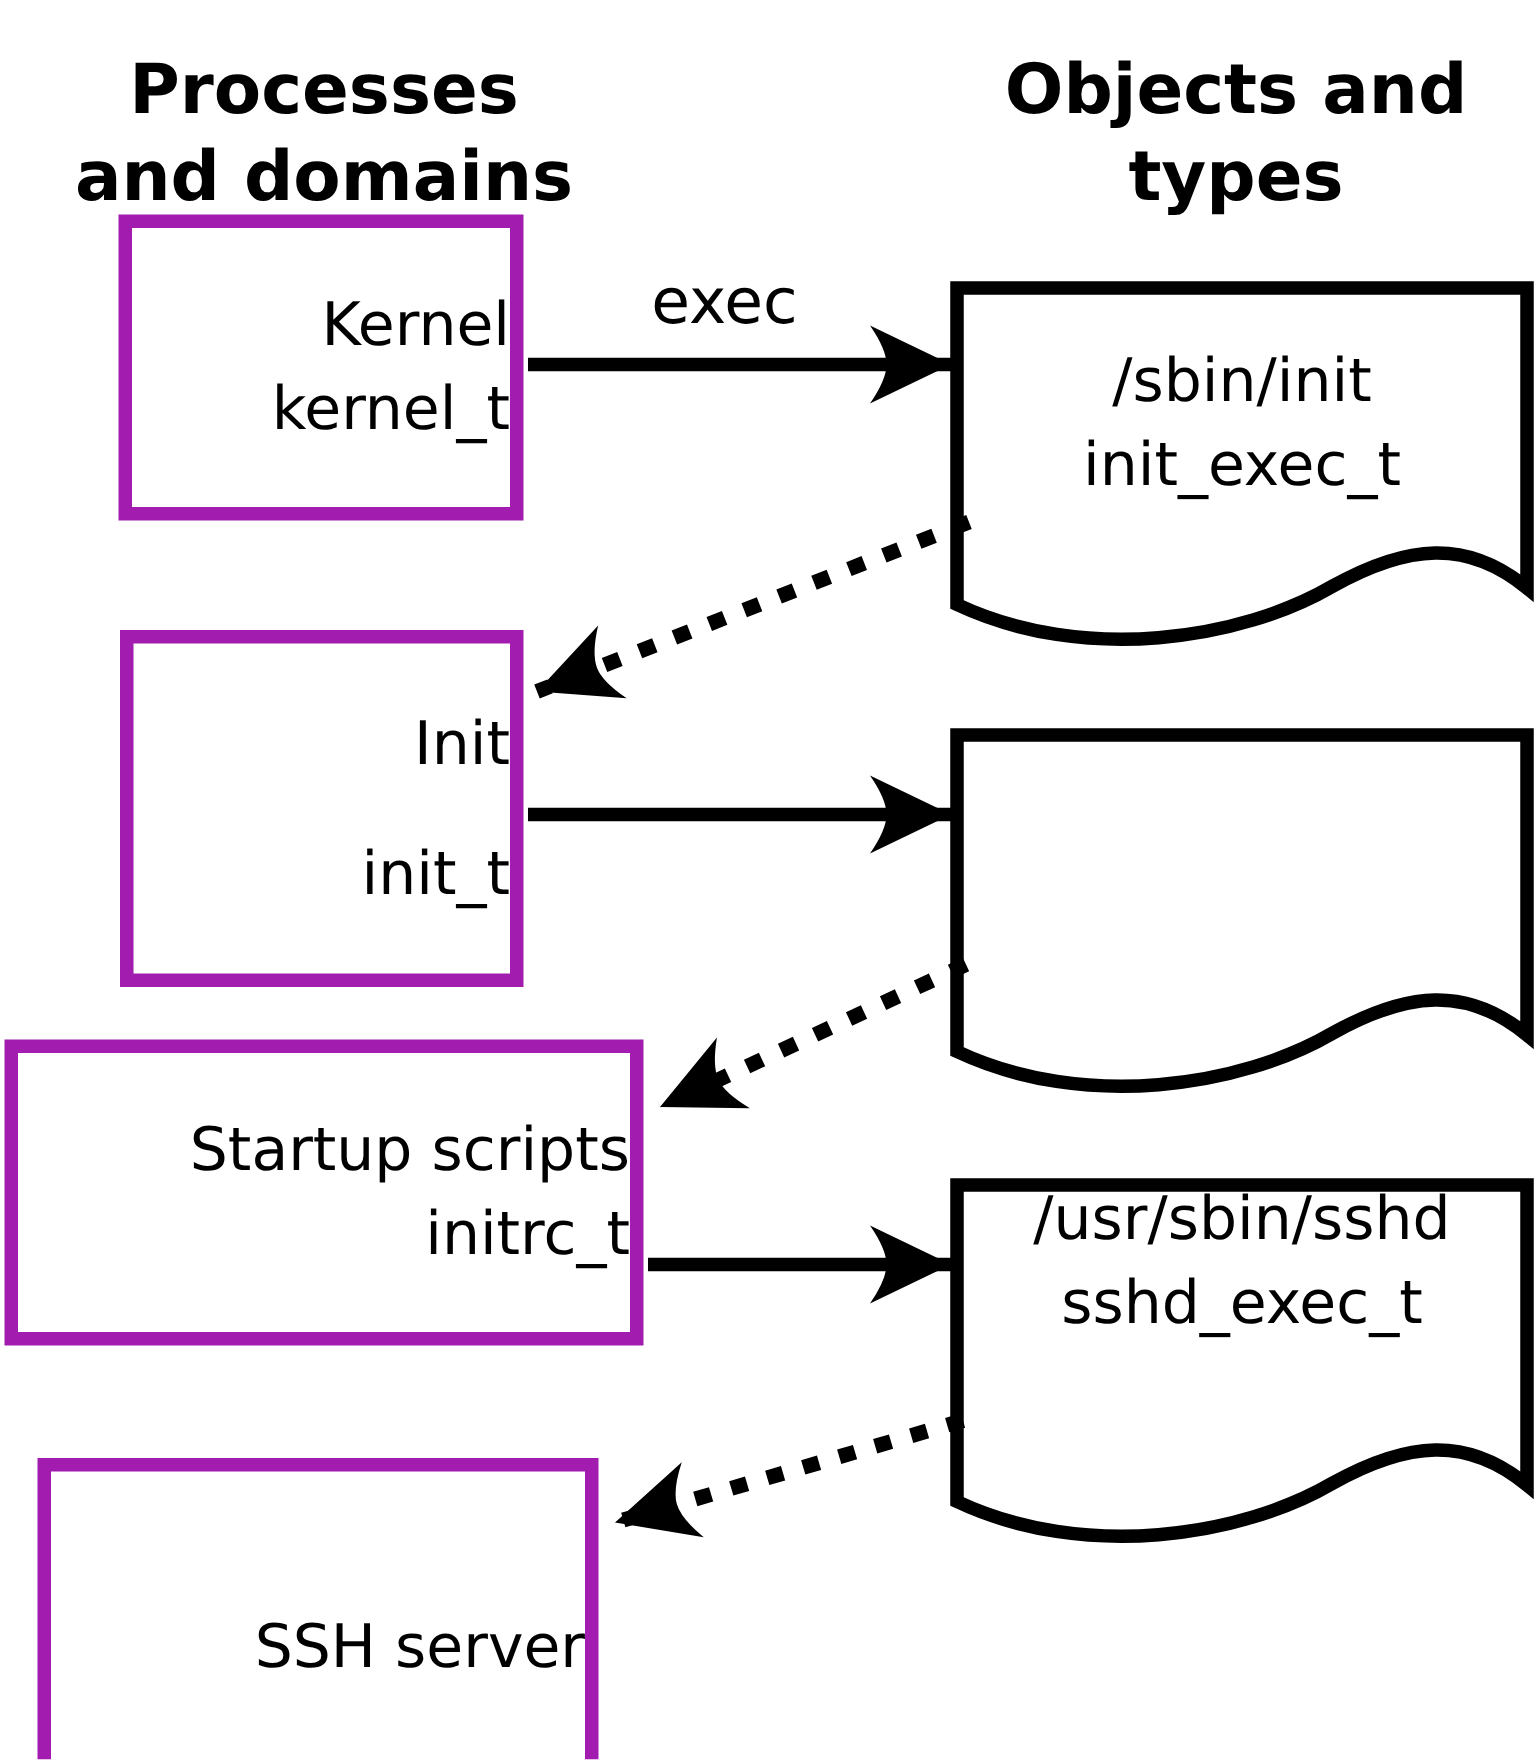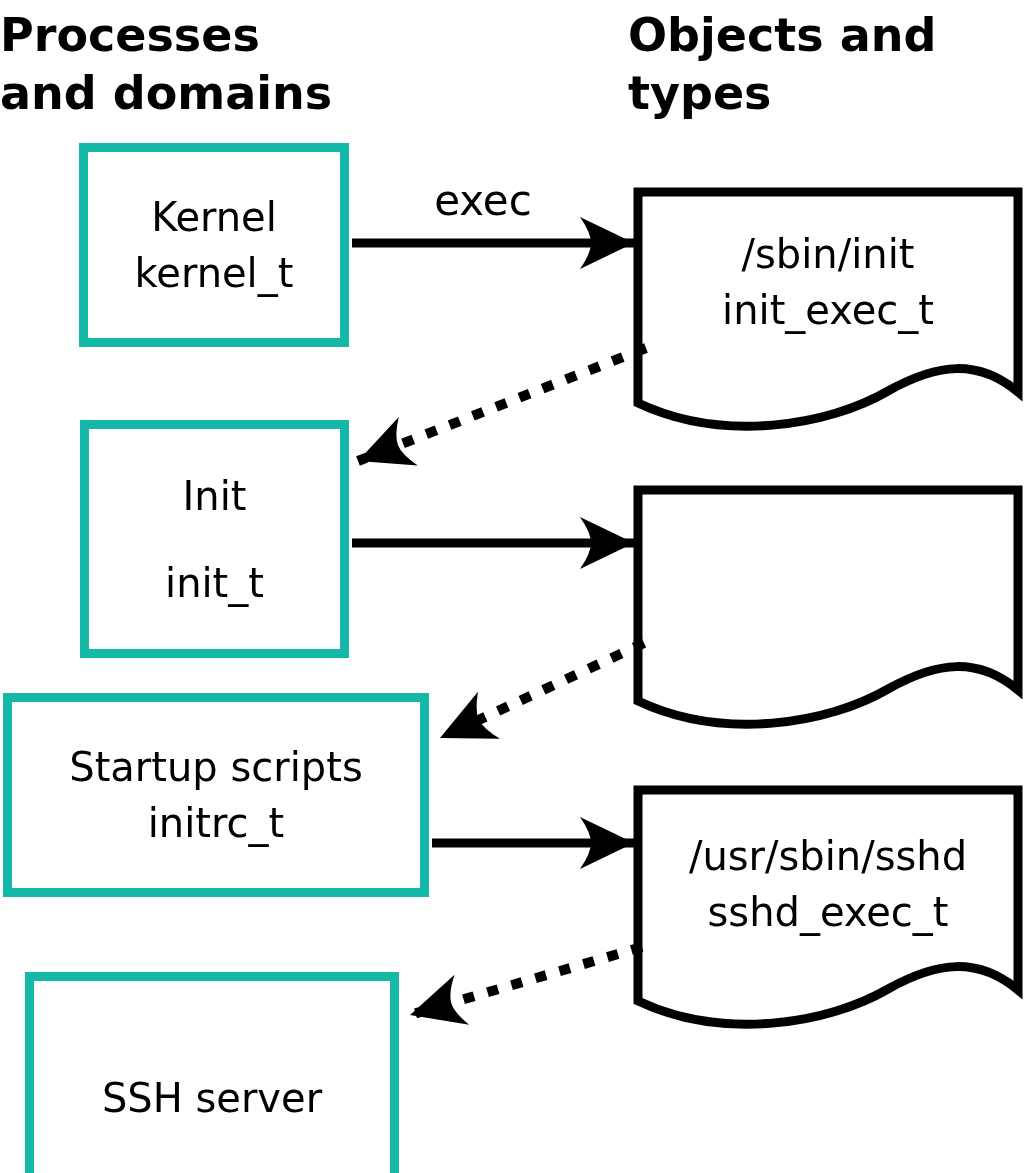--- a/index.html
+++ b/index.html
@@ -16,38 +16,39 @@
     color: #000000;
     overflow: hidden;
   }
   .layer {
     position: absolute;
     left: 0;
     top: 0;
   }
   .heading {
     position: absolute;
-    text-align: left;
+    text-align: center;
     font-weight: bold;
     font-size: 46px;
     line-height: 58px;
     white-space: pre-line;
     letter-spacing: 0px;
+    margin-top: 24px;
   }
   #heading-left  { left: 0px;   top: 6px;  width: 432px; }
   #heading-right { left: 628px; top: 6px;  width: 392px; }
 
   .process-box {
     position: absolute;
     box-sizing: border-box;
-    border: 9px solid #14b8a6;
+    border: 9px solid #a21caf;
     background: #ffffff;
     display: flex;
     flex-direction: column;
-    align-items: center;
+    align-items: flex-end;
     justify-content: center;
     text-align: center;
     font-size: 40px;
     line-height: 56px;
   }
   #box-kernel { left: 79px;  top: 143px; width: 270px; height: 204px; }
   #box-init   { left: 80px;  top: 420px; width: 269px; height: 238px; gap: 31px; }
   #box-initrc { left: 3px;   top: 693px; width: 426px; height: 204px; }
   #box-sshd   { left: 25px;  top: 972px; width: 374px; height: 252px; }
 
@@ -59,21 +60,21 @@
     display: flex;
     flex-direction: column;
     align-items: center;
     justify-content: center;
     text-align: center;
     font-size: 40px;
     line-height: 56px;
   }
   #doc-text-1 { top: 212px; }
   #doc-text-2 { top: 510px; }
-  #doc-text-3 { top: 814px; }
+  #doc-text-3 { top: 771px; }
 
   .edge-label {
     position: absolute;
     left: 348px;
     top: 178px;
     width: 270px;
     text-align: center;
     font-size: 42px;
     line-height: 46px;
   }

